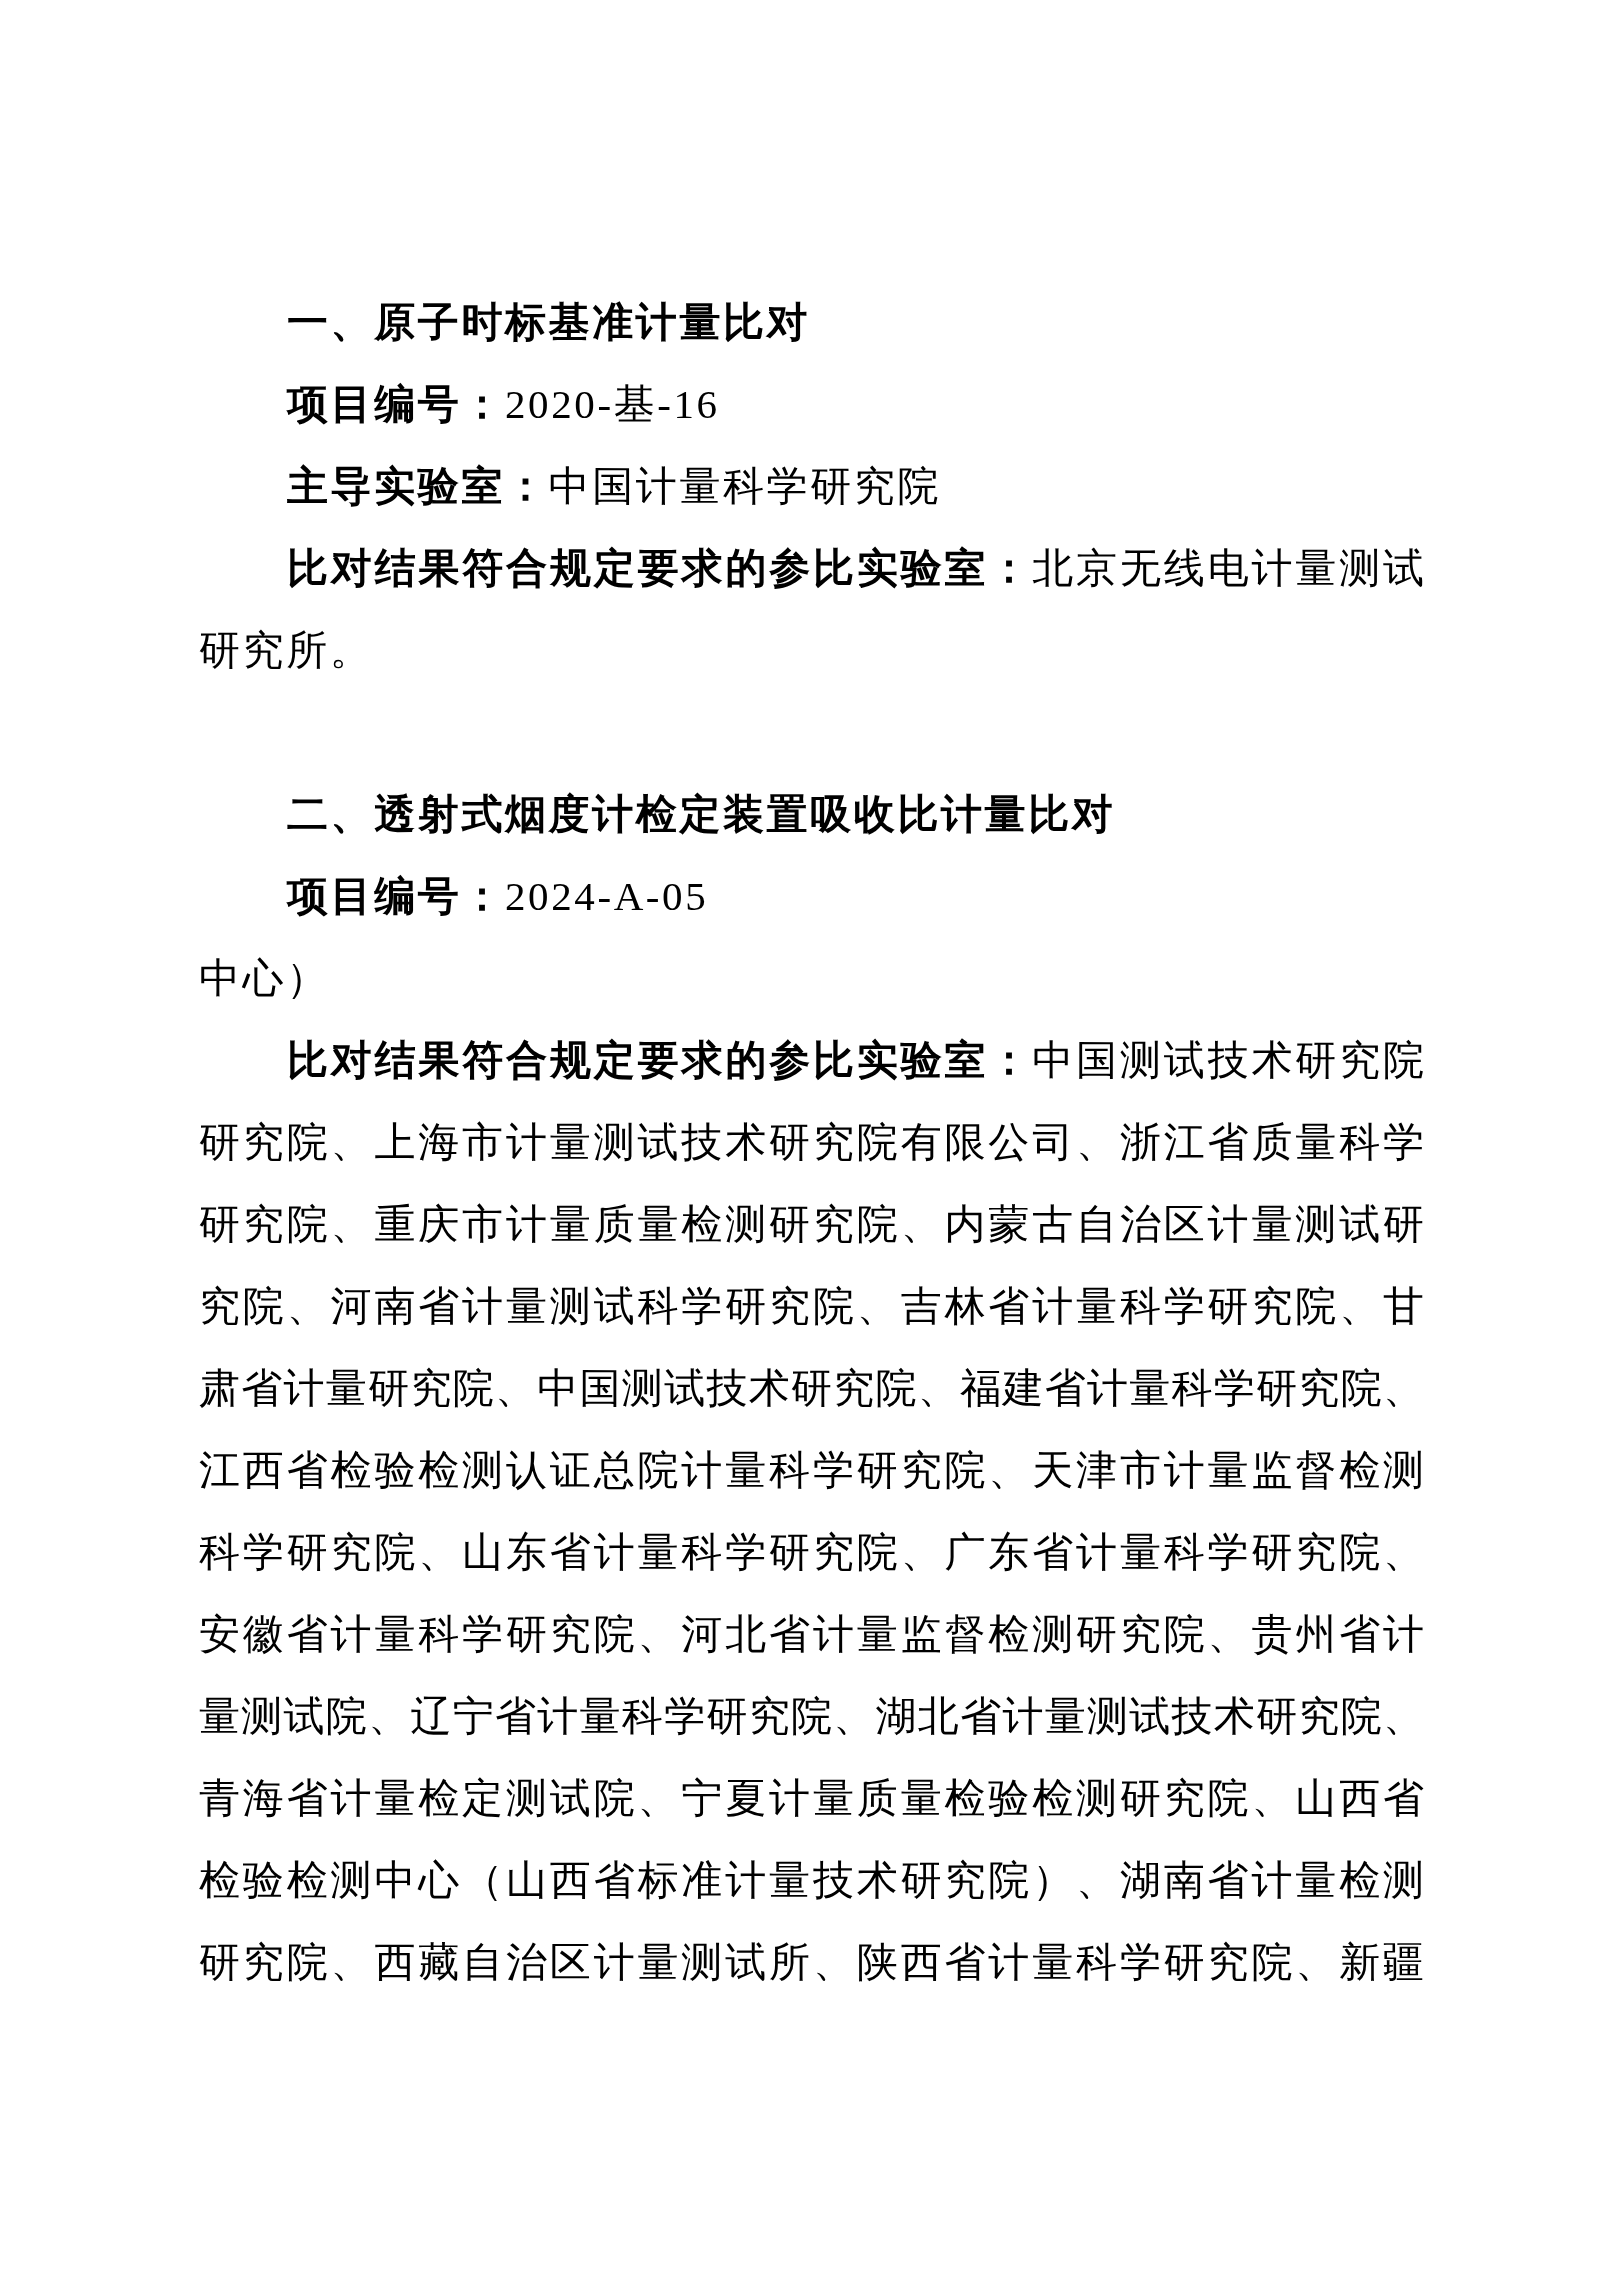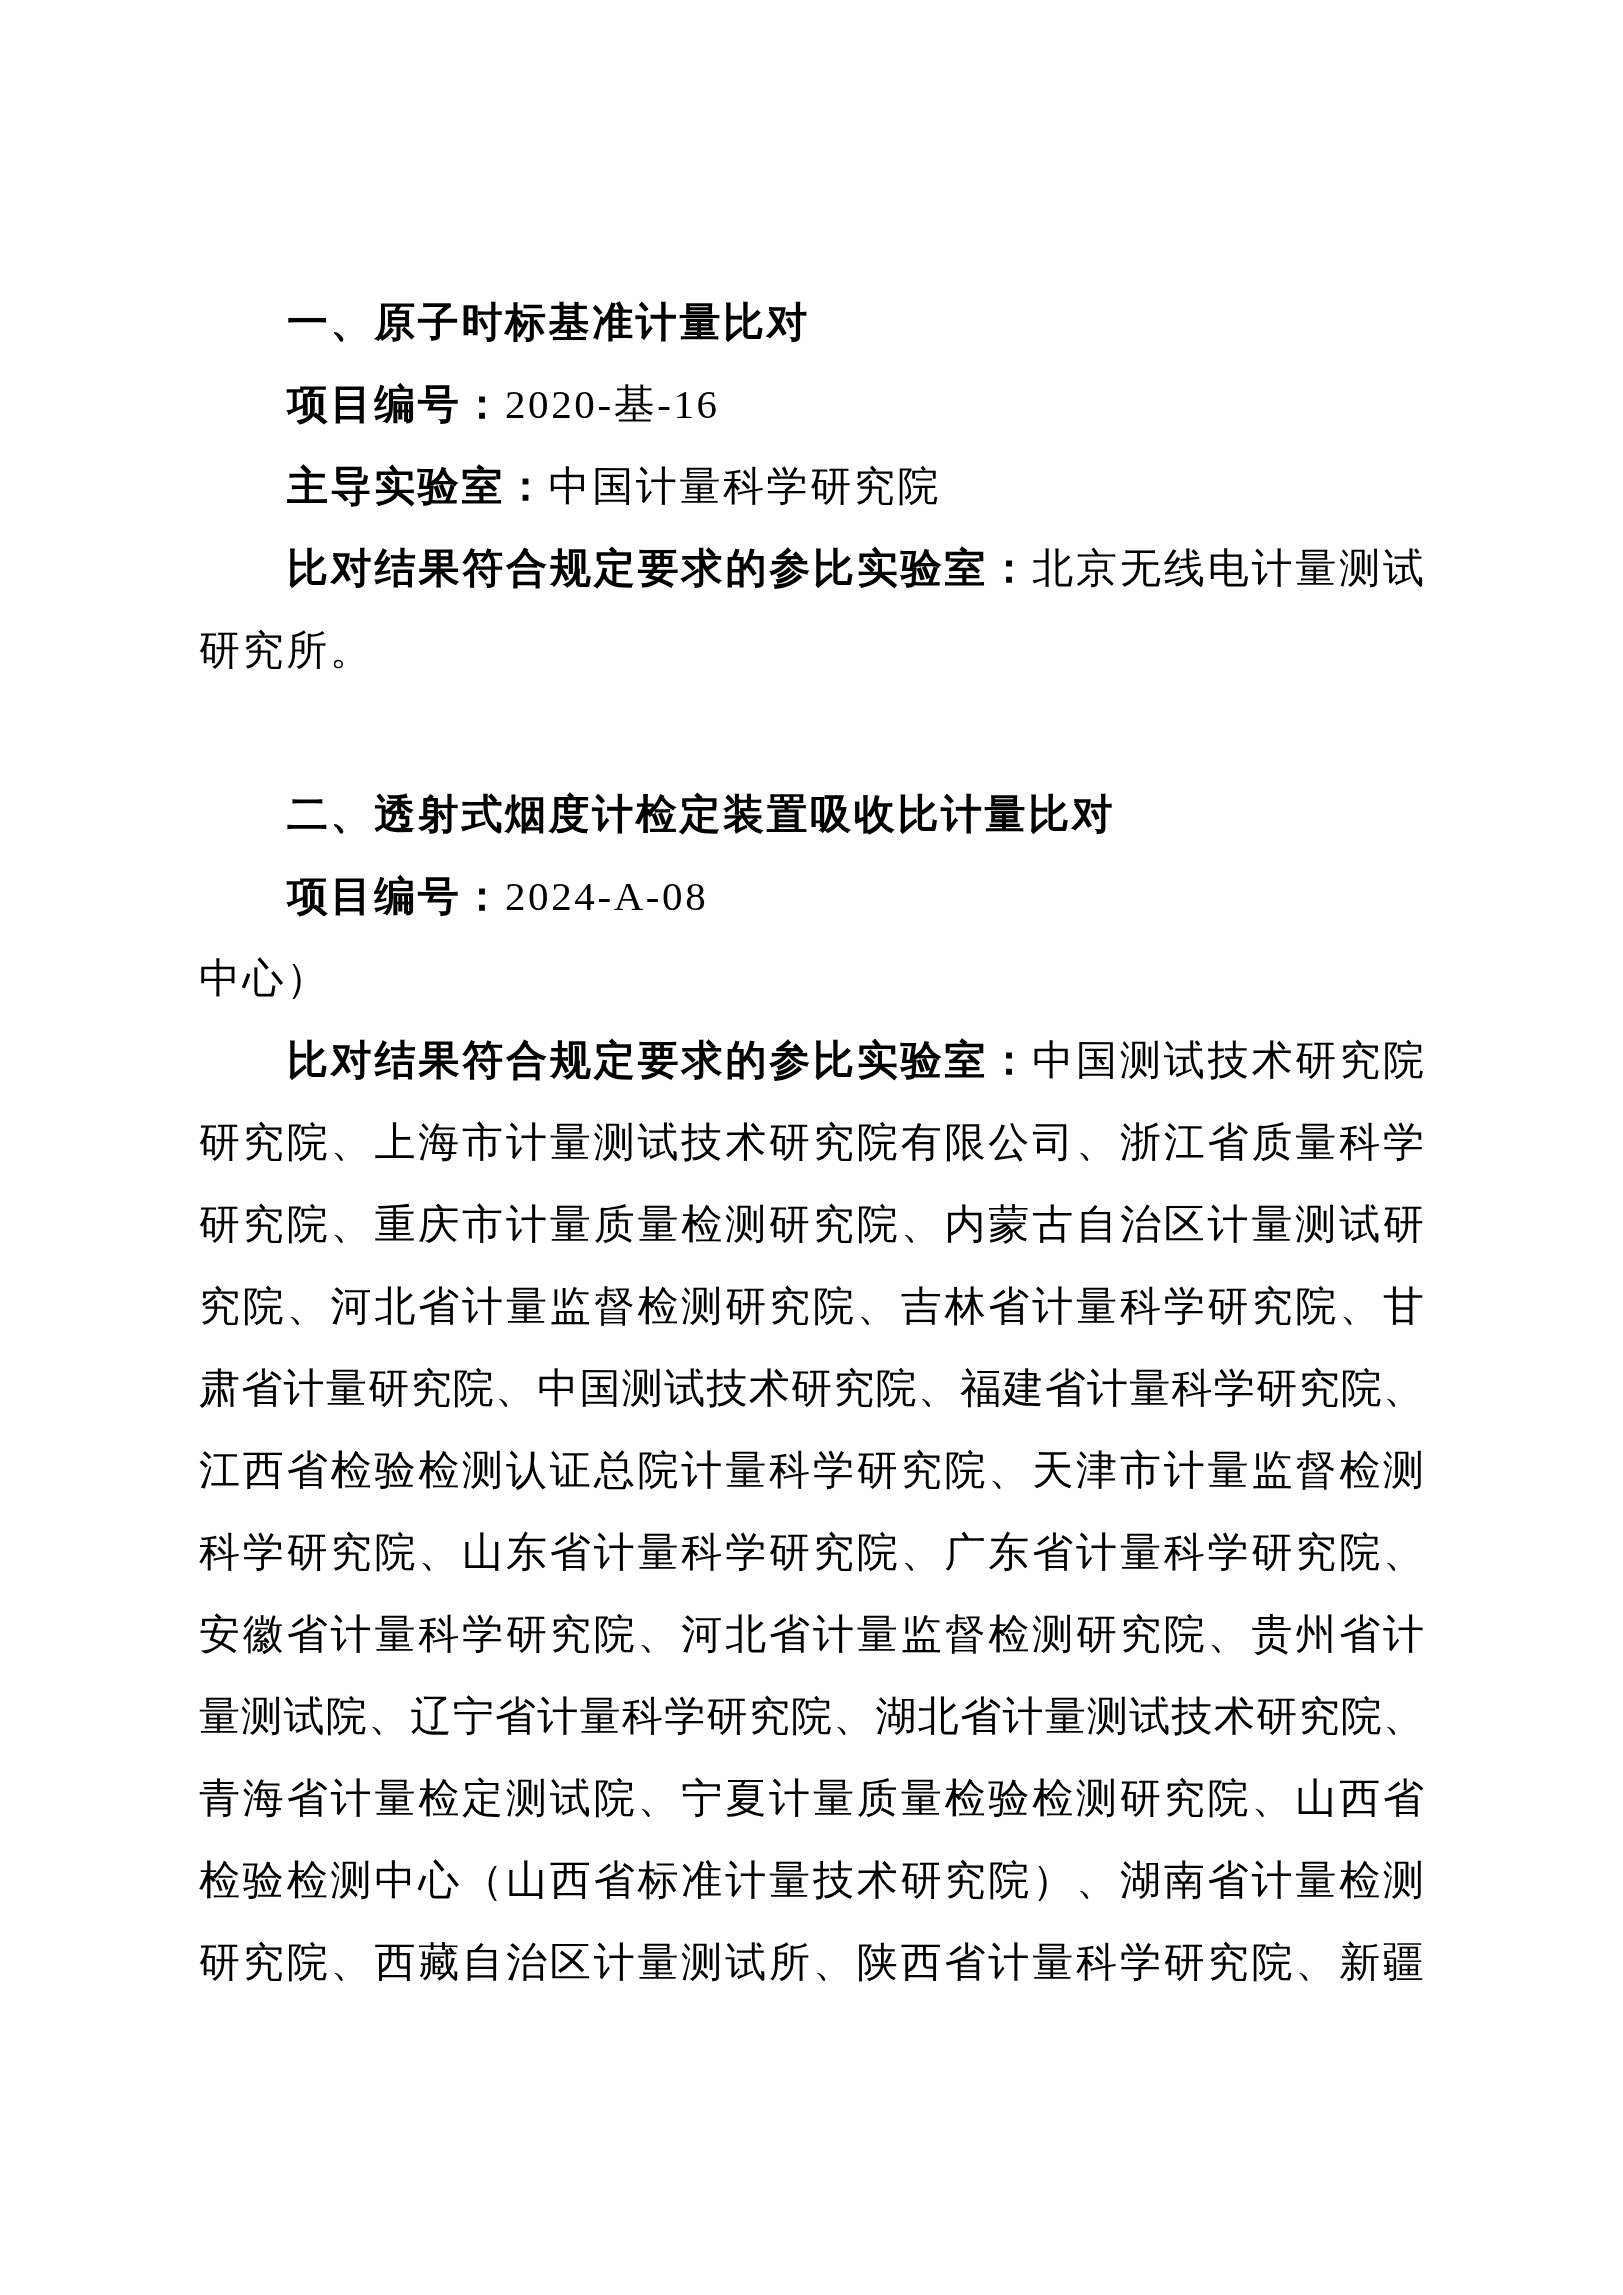--- a/index.html
+++ b/index.html
@@ -75,26 +75,26 @@
 
 <div class="page">
   <main class="content" id="doc-lines">
       <div class="line heading indent"><span class="lbl">一、原子时标基准计量比对</span></div>
       <div class="line indent"><span class="lbl">项目编号：</span><span class="val">2020-基-16</span></div>
       <div class="line indent"><span class="lbl">主导实验室：</span><span class="val">中国计量科学研究院</span></div>
       <div class="line indent justify"><span class="lbl">比对结果符合规定要求的参比实验室：</span><span class="val">北京无线电计量测试</span></div>
       <div class="line"><span class="val">研究所。</span></div>
       <div class="line blank"></div>
       <div class="line heading indent"><span class="lbl">二、透射式烟度计检定装置吸收比计量比对</span></div>
-      <div class="line indent"><span class="lbl">项目编号：</span><span class="val">2024-A-08</span></div>
+      <div class="line indent"><span class="lbl">项目编号：</span><span class="val">2024-A-05</span></div>
       <div class="line"><span class="val">中心）</span></div>
       <div class="line indent justify"><span class="lbl">比对结果符合规定要求的参比实验室：</span><span class="val">中国测试技术研究院</span></div>
       <div class="line justify"><span class="val">研究院、上海市计量测试技术研究院有限公司、浙江省质量科学</span></div>
       <div class="line justify"><span class="val">研究院、重庆市计量质量检测研究院、内蒙古自治区计量测试研</span></div>
-      <div class="line justify"><span class="val">究院、河北省计量监督检测研究院、吉林省计量科学研究院、甘</span></div>
+      <div class="line justify"><span class="val">究院、河南省计量测试科学研究院、吉林省计量科学研究院、甘</span></div>
       <div class="line justify"><span class="val">肃省计量研究院、中国测试技术研究院、福建省计量科学研究院、</span></div>
       <div class="line justify"><span class="val">江西省检验检测认证总院计量科学研究院、天津市计量监督检测</span></div>
       <div class="line justify"><span class="val">科学研究院、山东省计量科学研究院、广东省计量科学研究院、</span></div>
       <div class="line justify"><span class="val">安徽省计量科学研究院、河北省计量监督检测研究院、贵州省计</span></div>
       <div class="line justify"><span class="val">量测试院、辽宁省计量科学研究院、湖北省计量测试技术研究院、</span></div>
       <div class="line justify"><span class="val">青海省计量检定测试院、宁夏计量质量检验检测研究院、山西省</span></div>
       <div class="line justify"><span class="val">检验检测中心（山西省标准计量技术研究院）、湖南省计量检测</span></div>
       <div class="line justify"><span class="val">研究院、西藏自治区计量测试所、陕西省计量科学研究院、新疆</span></div>
     </main>
   <div class="pagenum-row">— 5 —</div>

